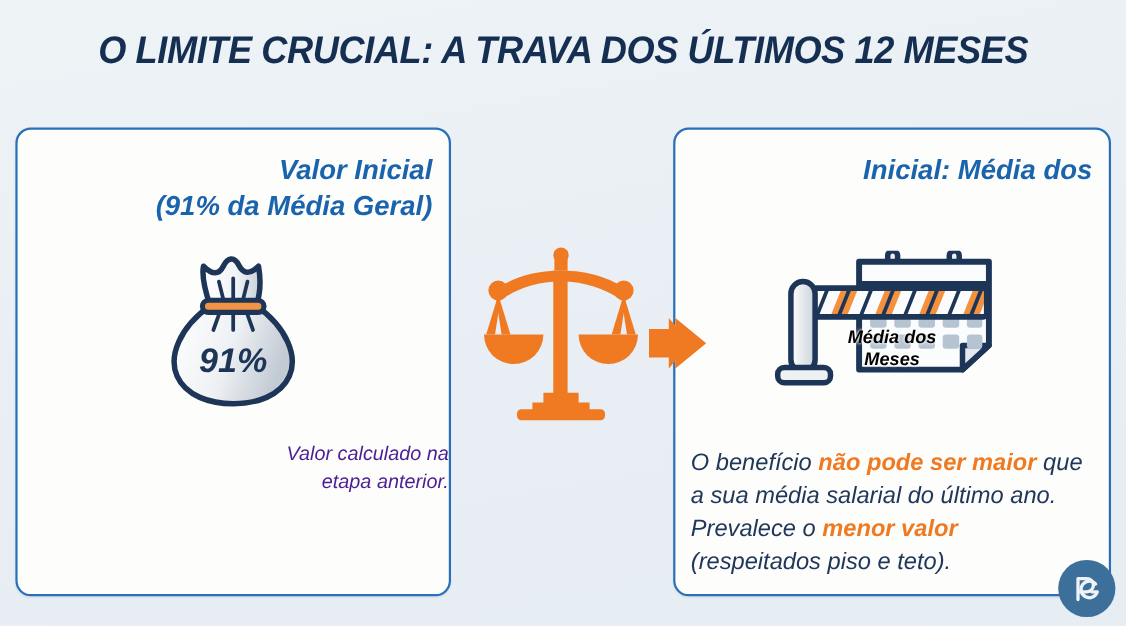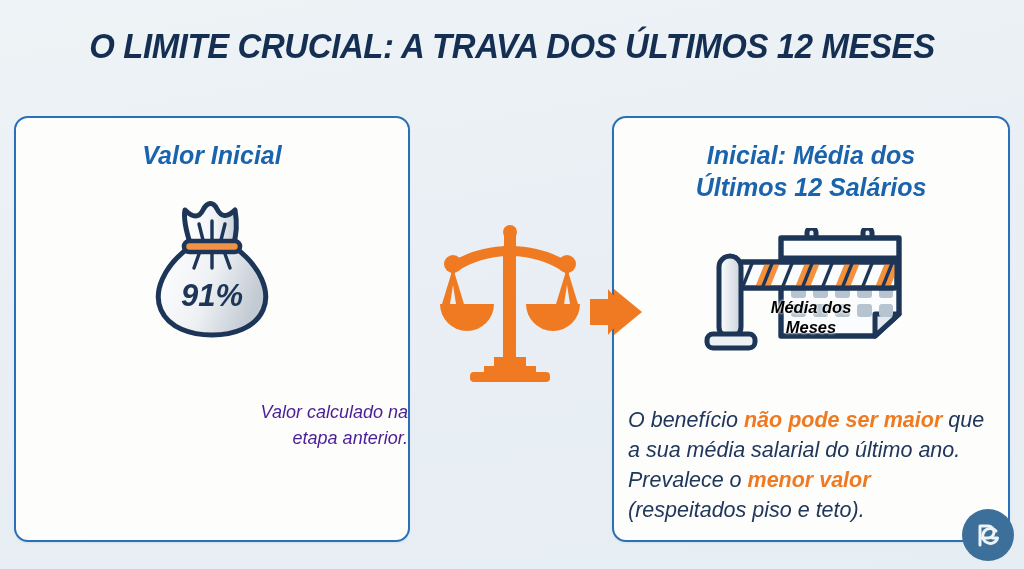--- a/index.html
+++ b/index.html
@@ -45,27 +45,27 @@
     background: #fdfdfb;
     border: 2.4px solid #2a70b8;
     border-radius: 14px;
     box-sizing: border-box;
     box-shadow: 0 1px 2px rgba(30,70,120,0.08);
   }
   .card-left  { left: 14px;  width: 396px; }
   .card-right { left: 612px; width: 398px; }
 
   .card-title {
-    text-align: center;
+    text-align: right;
     font-size: 25px;
     font-weight: bold;
     line-height: 1.27;
     color: #1a63ad;
     margin-top: 22px;
-    padding: 0 25px;
+    padding: 0 15px;
   }
   .card-title .ln { display: block; }
 
   
   .bag-wrap {
     display: flex;
     justify-content: center;
     margin-top: 16px;
   }
 
@@ -157,20 +157,21 @@
 <body>
 
 <div class="stage">
 
   <div class="title">O LIMITE CRUCIAL: A TRAVA DOS ÚLTIMOS 12 MESES</div>
 
   <div class="card card-left">
 
     <div class="card-title">
       <span class="ln">Valor Inicial</span>
+      <span class="ln">(91% da Média Geral)</span>
     </div>
 
     <div class="bag-wrap">
       <svg width="130" height="150" viewBox="0 0 130 150">
         <defs>
           <linearGradient id="bagGrad" x1="0" y1="0" x2="1" y2="0.3">
             <stop offset="0%" stop-color="#ffffff"></stop>
             <stop offset="55%" stop-color="#eef1f4"></stop>
             <stop offset="100%" stop-color="#c2cad3"></stop>
           </linearGradient>
@@ -234,21 +235,20 @@
     <svg width="56" height="54" viewBox="0 0 56 54">
       <path d="M2 14 L20 14 L20 4 L40 27 L20 50 L20 40 L2 40 Z" fill="#ef7a22"></path>
       <path d="M26 4 L54 27 L26 50 L26 38 L38 27 L26 16 Z" fill="#ef7a22"></path>
     </svg>
   </div>
 
   <div class="card card-right">
 
     <div class="card-title">
       <span class="ln">Inicial: Média dos</span>
-      <span class="ln">Últimos 12 Salários</span>
     </div>
 
     <div class="gate-wrap">
       <svg width="216" height="136" viewBox="0 0 216 136">
         <defs>
           <clipPath id="barClip">
             <rect x="36" y="34" width="158" height="26" rx="3"></rect>
           </clipPath>
           <linearGradient id="postGrad" x1="0" y1="0" x2="1" y2="0">
             <stop offset="0%" stop-color="#ffffff"></stop>

